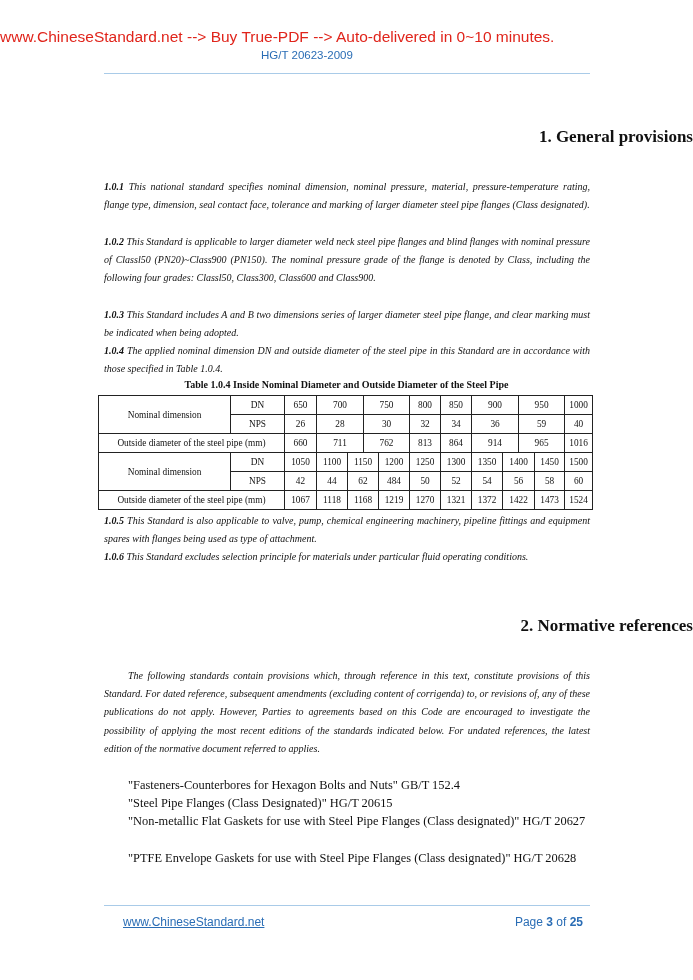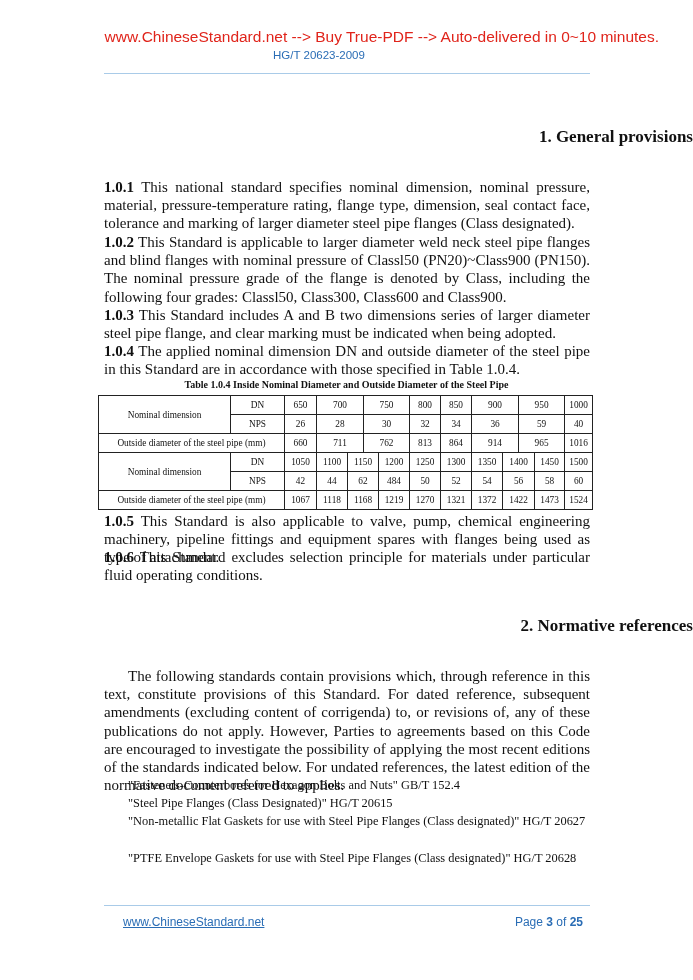--- a/index.html
+++ b/index.html
@@ -1,25 +1,25 @@
 <!DOCTYPE html>
 <html><head>
 <meta charset="utf-8">
 <style>
   html, body { margin: 0; padding: 0; background: #ffffff; }
   body { width: 693px; height: 980px; position: relative; overflow: hidden;
          font-family: "Liberation Serif", serif; color: #111; }
-  .hdr-promo { position: absolute; top: 28px; left: 0; width: 659px; text-align: right;
+  .hdr-promo { position: absolute; top: 28px; left: 0; width: 659px; text-align: left;
                font-family: "Liberation Sans", sans-serif; font-size: 15.5px; color: #e0241b; }
-  .hdr-code { position: absolute; top: 49px; left: 12px; width: 614px; text-align: center;
+  .hdr-code { position: absolute; top: 49px; left: 0; width: 614px; text-align: center;
               font-family: "Liberation Sans", sans-serif; font-size: 11.5px; color: #2a6db5; }
   .hdr-rule { position: absolute; top: 73px; left: 104px; width: 486px; height: 1px; background: #a9cbe8; }
   .h1 { position: absolute; left: 0; width: 693px; text-align: right; font-weight: bold; font-size: 17px; }
-  .para { position: absolute; left: 104px; width: 486px; font-size: 15px; line-height: 18.2px;
-          text-align: justify; }
+  .para { position: absolute; left: 104px; width: 486px; font-size: 10px; line-height: 18.2px;
+          text-align: justify; font-style: italic; }
   .para b { font-weight: bold; }
   .indent { text-indent: 24px; }
   .ref { position: absolute; left: 104px; width: 486px; font-size: 12.4px; line-height: 18.2px;
          text-indent: 24px; text-align: justify; }
 
   .tcap { position: absolute; top: 379px; left: 0; width: 693px; text-align: center;
           font-weight: bold; font-size: 10px; }
   table.t { position: absolute; top: 395px; left: 98px; width: 494px; border-collapse: collapse;
             table-layout: fixed; font-size: 9.3px; }
   table.t td { border: 1px solid #222; text-align: center; height: 18px; padding: 0; vertical-align: middle; }

